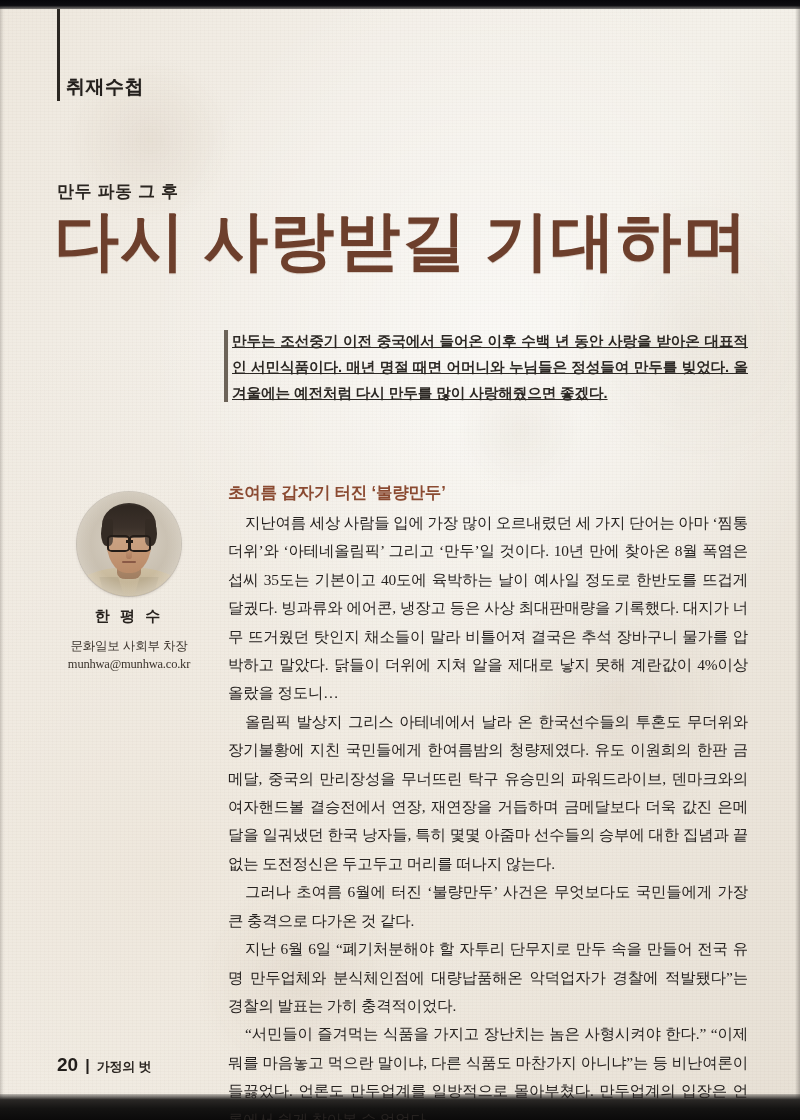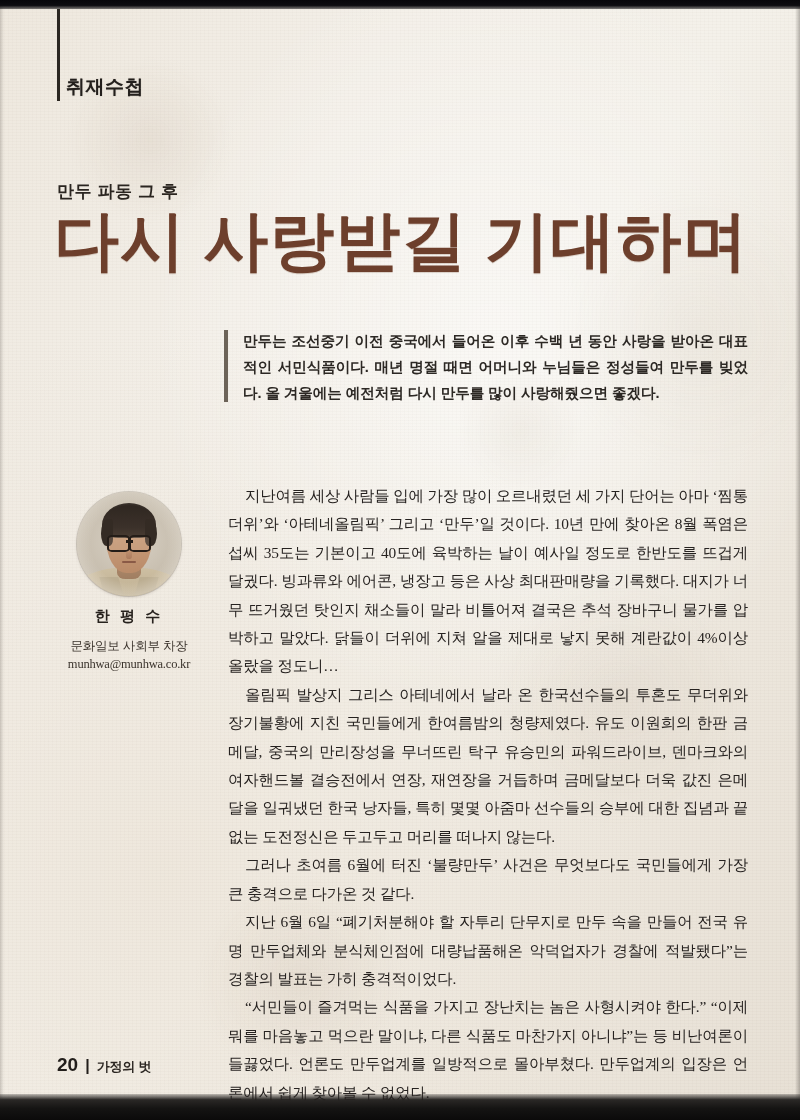--- a/index.html
+++ b/index.html
@@ -138,28 +138,29 @@
   }
   .lead-bar {
     position: absolute;
     left: 0;
     top: 2px;
     bottom: 4px;
     width: 4px;
     background: #6c6358;
   }
   .lead-text {
-    margin-left: 19px;
+    margin-left: 8px;
     font-family: "Liberation Sans", "DejaVu Sans", sans-serif;
     font-weight: 700;
     font-size: 14.6px;
     line-height: 26px;
     color: #2c2824;
     text-align: justify;
     letter-spacing: -0.1px;
+    text-decoration: underline;
   }
 
   
   .author-block {
     position: absolute;
     left: 40px;
     top: 492px;
     width: 178px;
     text-align: center;
   }
@@ -398,20 +399,21 @@
         </div>
         <div class="p-mouth"></div>
         <div class="portrait-fade"></div>
       </div>
       <div class="author-name">한 평 수</div>
       <div class="author-role">문화일보 사회부 차장</div>
       <div class="author-email">munhwa@munhwa.co.kr</div>
     </div>
 
     <div class="body-col">
+      <div class="sub-head">초여름 갑자기 터진 ‘불량만두’</div>
       <p class="body-p">지난여름 세상 사람들 입에 가장 많이 오르내렸던 세 가지 단어는 아마 ‘찜통더위’와 ‘아테네올림픽’ 그리고 ‘만두’일 것이다. 10년 만에 찾아온 8월 폭염은 섭씨 35도는 기본이고 40도에 육박하는 날이 예사일 정도로 한반도를 뜨겁게 달궜다. 빙과류와 에어콘, 냉장고 등은 사상 최대판매량을 기록했다. 대지가 너무 뜨거웠던 탓인지 채소들이 말라 비틀어져 결국은 추석 장바구니 물가를 압박하고 말았다. 닭들이 더위에 지쳐 알을 제대로 낳지 못해 계란값이 4%이상 올랐을 정도니…</p>
       <p class="body-p">올림픽 발상지 그리스 아테네에서 날라 온 한국선수들의 투혼도 무더위와 장기불황에 지친 국민들에게 한여름밤의 청량제였다. 유도 이원희의 한판 금메달, 중국의 만리장성을 무너뜨린 탁구 유승민의 파워드라이브, 덴마크와의 여자핸드볼 결승전에서 연장, 재연장을 거듭하며 금메달보다 더욱 값진 은메달을 일궈냈던 한국 낭자들, 특히 몇몇 아줌마 선수들의 승부에 대한 집념과 끝없는 도전정신은 두고두고 머리를 떠나지 않는다.</p>
       <p class="body-p">그러나 초여름 6월에 터진 ‘불량만두’ 사건은 무엇보다도 국민들에게 가장 큰 충격으로 다가온 것 같다.</p>
       <p class="body-p">지난 6월 6일 “폐기처분해야 할 자투리 단무지로 만두 속을 만들어 전국 유명 만두업체와 분식체인점에 대량납품해온 악덕업자가 경찰에 적발됐다”는 경찰의 발표는 가히 충격적이었다.</p>
       <p class="body-p">“서민들이 즐겨먹는 식품을 가지고 장난치는 놈은 사형시켜야 한다.” “이제 뭐를 마음놓고 먹으란 말이냐, 다른 식품도 마찬가지 아니냐”는 등 비난여론이 들끓었다. 언론도 만두업계를 일방적으로 몰아부쳤다. 만두업계의 입장은 언론에서 쉽게 찾아볼 수 없었다.</p>
     </div>
 
     <div class="footer">
       <span class="folio">20</span>
       <span class="folio-sep">|</span>

